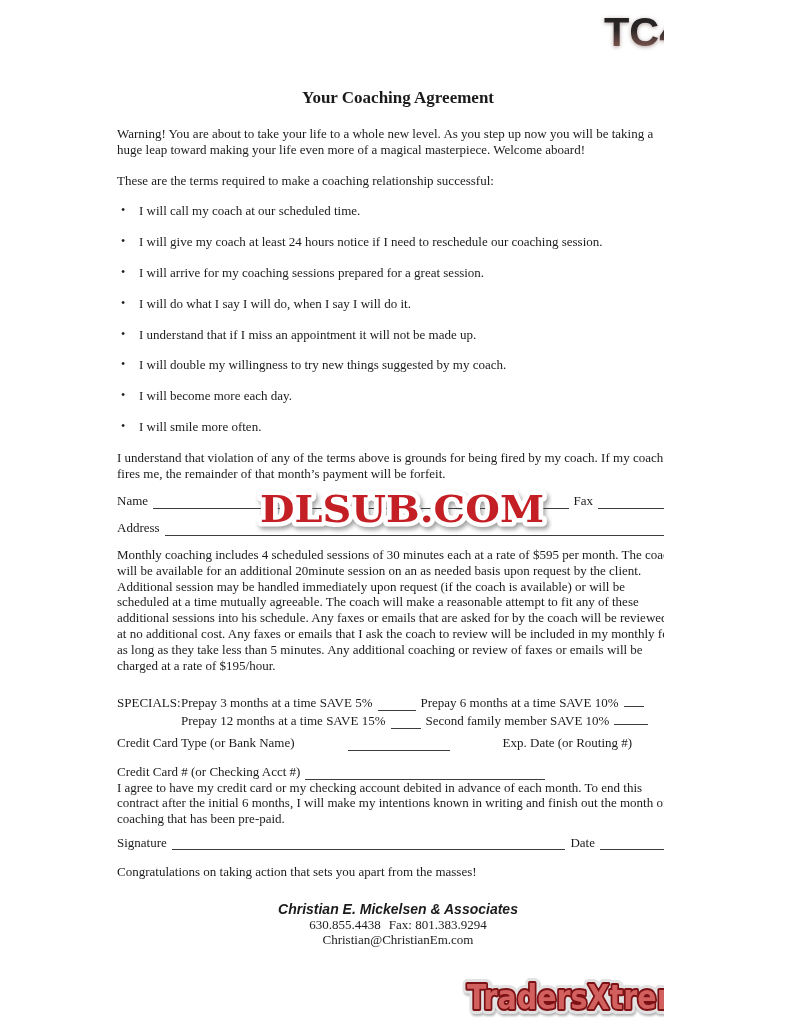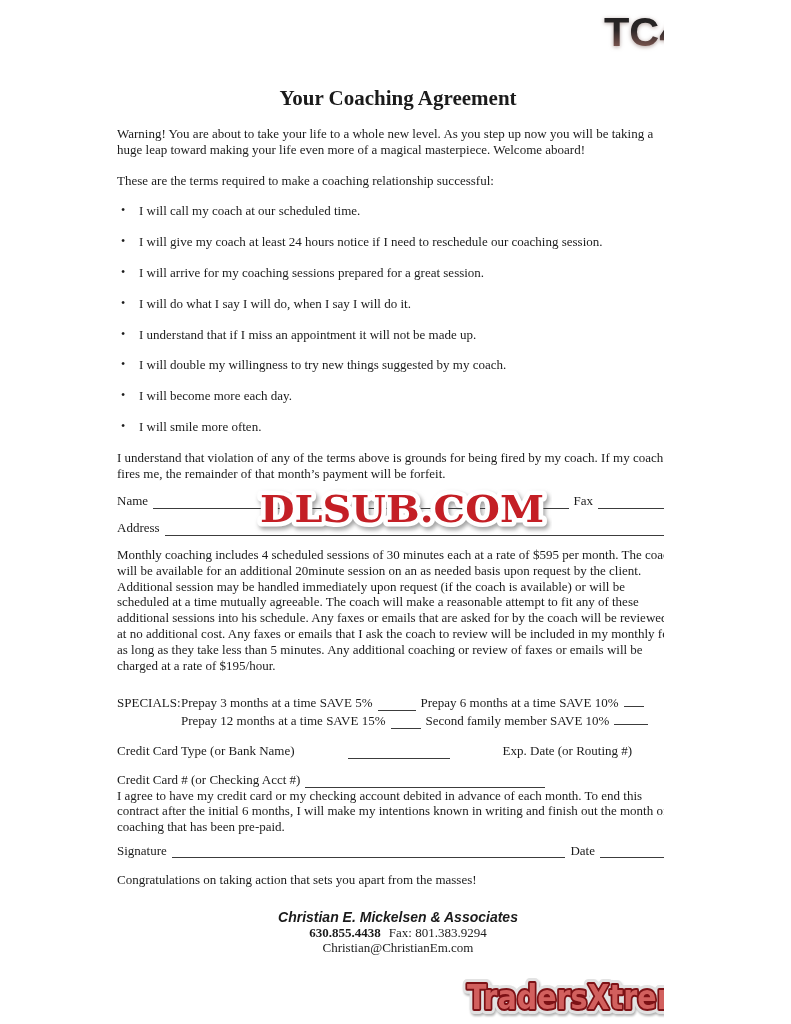--- a/index.html
+++ b/index.html
@@ -17,21 +17,21 @@
   }
   .content {
     position: absolute;
     left: 117px;
     top: 88px;
     width: 562px;
   }
   .doc-title {
     text-align: center;
     font-weight: bold;
-    font-size: 21px;
+    font-size: 17px;
     line-height: 20px;
     margin: 0 0 18px 0;
   }
   p { margin: 0 0 15px 0; }
   .bullet-row { display: flex; margin-bottom: 15px; }
   .bullet-glyph { flex: none; width: 22px; padding-left: 4px; font-size: 12px; }
   .bullet-text { flex: 1; }
 
   .frow { display: flex; align-items: flex-end; margin-bottom: 11px; }
   .lbl { white-space: nowrap; }
@@ -43,41 +43,41 @@
   .w102 { width: 102px; flex: none; }
   .w240 { width: 240px; flex: none; }
   .w38 { width: 38px; flex: none; }
   .w20 { width: 20px; flex: none; }
   .w30 { width: 30px; flex: none; }
   .w34 { width: 34px; flex: none; }
 
   .para-monthly { margin-bottom: 20px; }
   .sp-row { display: flex; align-items: flex-end; margin: 0; }
   .sp-row1 { padding-right: 48px; }
-  .sp-row2 { padding-right: 52px; margin-bottom: 14px; }
+  .sp-row2 { padding-right: 52px; margin-bottom: 6px; }
   .sp-label { flex: none; width: 64px; }
   .sp-end { margin-left: auto; white-space: nowrap; }
   .sp-row .lbl { white-space: nowrap; }
 
   .cc-block { margin-bottom: 8px; }
   .cc-num-row { display: flex; align-items: flex-end; margin-bottom: 0; }
   .agreement-para { margin: 0 0 8px 0; }
   .sig-row { margin-top: 8px; margin-bottom: 13px; align-items: center; }
   .congrats { margin-bottom: 21px; }
 
   .footer-block { text-align: center; }
   .footer-company {
     font-family: "Liberation Sans", sans-serif;
     font-weight: bold;
     font-style: italic;
     font-size: 14px;
     line-height: 16px;
   }
   .footer-phone-line { line-height: 15px; }
-  .footer-phone { margin-right: 8px; font-weight: bold; }
+  .footer-phone { margin-right: 8px; }
   .footer-email-line { line-height: 15px; }
 
   .logo-top { position: absolute; top: 5px; left: 600px; width: 188px; height: 50px; }
   .wm-center { position: absolute; top: 481px; left: 252px; width: 300px; height: 54px; }
   .wm-bottom { position: absolute; top: 971px; left: 459px; width: 332px; height: 52px; }
 </style>
 </head>
 <body>
 
 <div class="page">

